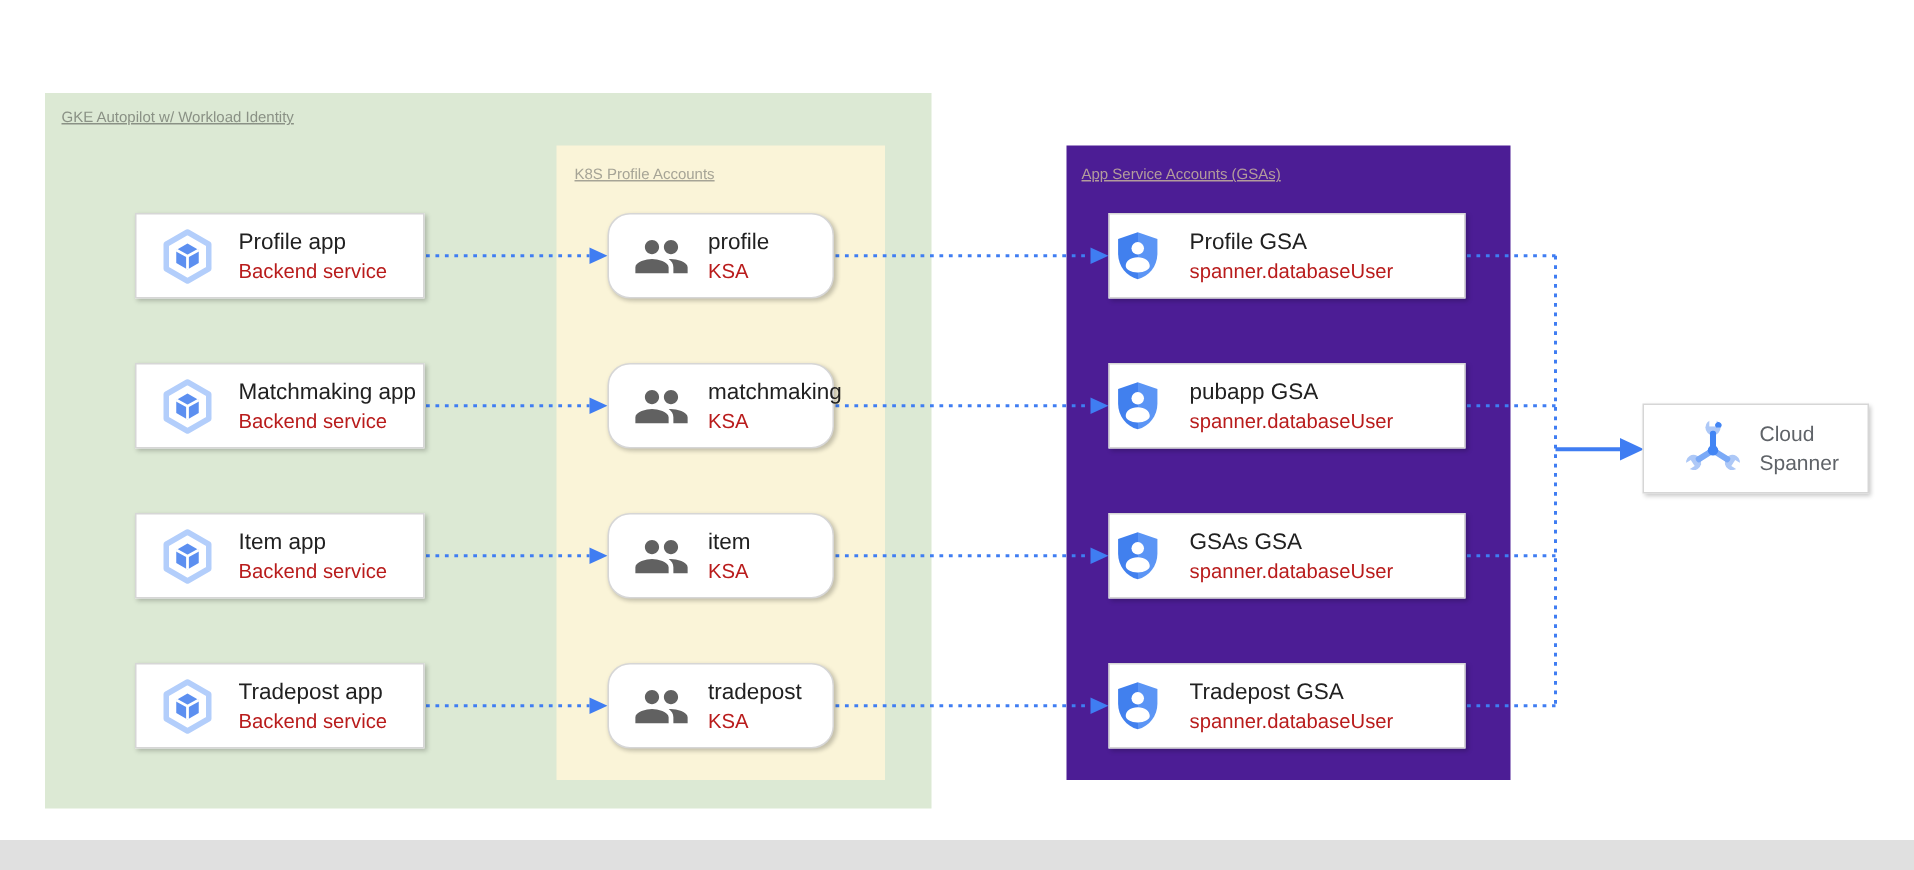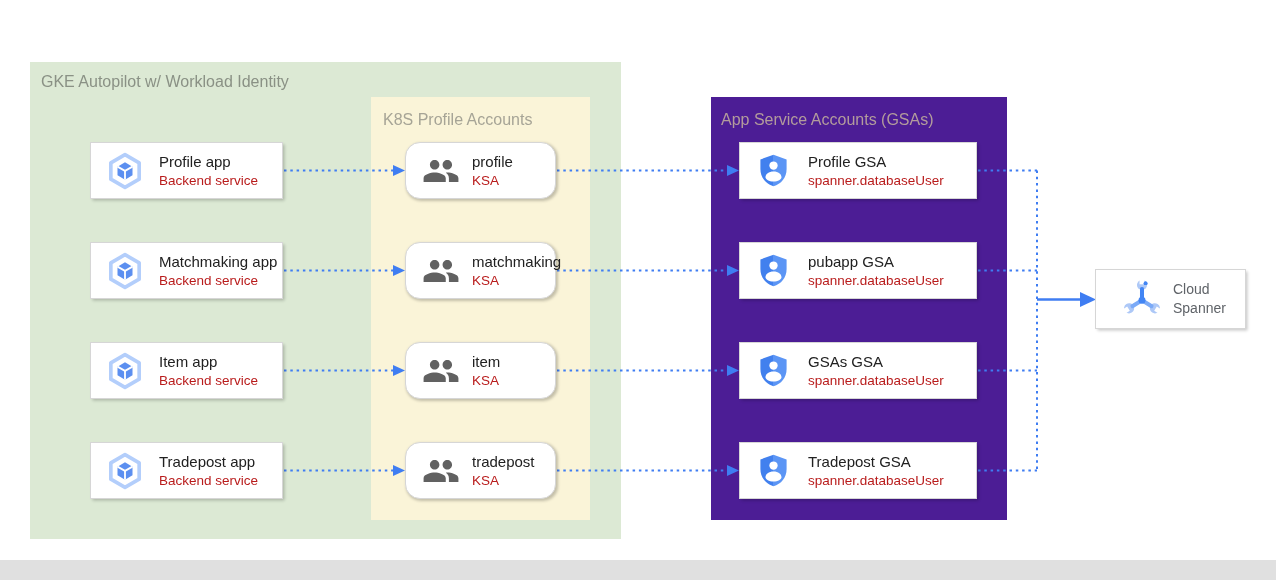--- a/index.html
+++ b/index.html
@@ -11,42 +11,42 @@
   .titlebar{
     position:absolute;left:0;top:0;width:1276px;height:40px;
     background:#4f94ef;box-shadow:0 2px 4px rgba(0,0,0,.28);
     display:flex;align-items:center;z-index:5;
   }
   .titlebar .t{color:#ffffff;font-size:15.5px;font-weight:500;margin-left:45px;letter-spacing:.2px;}
   
   .bottombar{position:absolute;left:0;top:560px;width:1276px;height:20px;background:#e0e0e0;}
   
   .group{position:absolute;}
-  .group .glabel{position:absolute;font-size:16px;}
+  .group .glabel{position:absolute;font-size:10px;text-decoration:underline;}
   .g-gke{left:30px;top:62px;width:591px;height:477px;background:#dce9d4;}
   .g-gke .glabel{left:11px;top:11px;color:#8a9185;}
   .g-k8s{left:371px;top:97px;width:219px;height:423px;background:#faf4d8;}
   .g-k8s .glabel{left:12px;top:14px;color:#a6a496;}
   .g-gsa{left:711px;top:97px;width:296px;height:423px;background:#4c1d95;}
   .g-gsa .glabel{left:10px;top:14px;color:#b39c9c;}
   
   .node{
     position:absolute;height:57px;background:#ffffff;
     border:1px solid #d6d6d6;box-shadow:1.5px 1.5px 3px rgba(0,0,0,.22);
     display:flex;align-items:center;box-sizing:border-box;z-index:2;
   }
   .node .ic{flex:0 0 auto;display:flex;align-items:center;justify-content:center;}
   .node .txt{display:flex;flex-direction:column;justify-content:center;white-space:nowrap;}
   .node .title{font-size:15px;color:#212121;line-height:20px;}
   .node .sub{font-size:13.5px;color:#b91c1c;line-height:18px;}
   .n-app{left:90px;width:193px;padding-left:14px;}
   .n-app .ic{width:40px;height:40px;margin-right:14px;}
   .n-ksa{left:405px;width:151px;padding-left:16px;border-radius:15px;}
   .n-ksa .ic{width:38px;height:38px;margin-right:12px;}
-  .n-gsa{left:739px;width:238px;padding-left:15px;}
+  .n-gsa{left:739px;width:238px;}
   .n-gsa .ic{width:37px;height:37px;margin-right:16px;}
   .row0{top:142px;} .row1{top:242px;} .row2{top:342px;} .row3{top:442px;}
   .n-spanner{left:1095px;top:269px;width:151px;height:60px;padding-left:25px;}
   .n-spanner .ic{width:42px;height:42px;margin-right:10px;}
   .n-spanner .title{font-size:14px;color:#5f6368;line-height:19px;white-space:normal;width:62px;}
   
   .overlay{position:absolute;left:0;top:0;pointer-events:none;z-index:1;}
   svg{display:block;}
 </style>
 </head>

